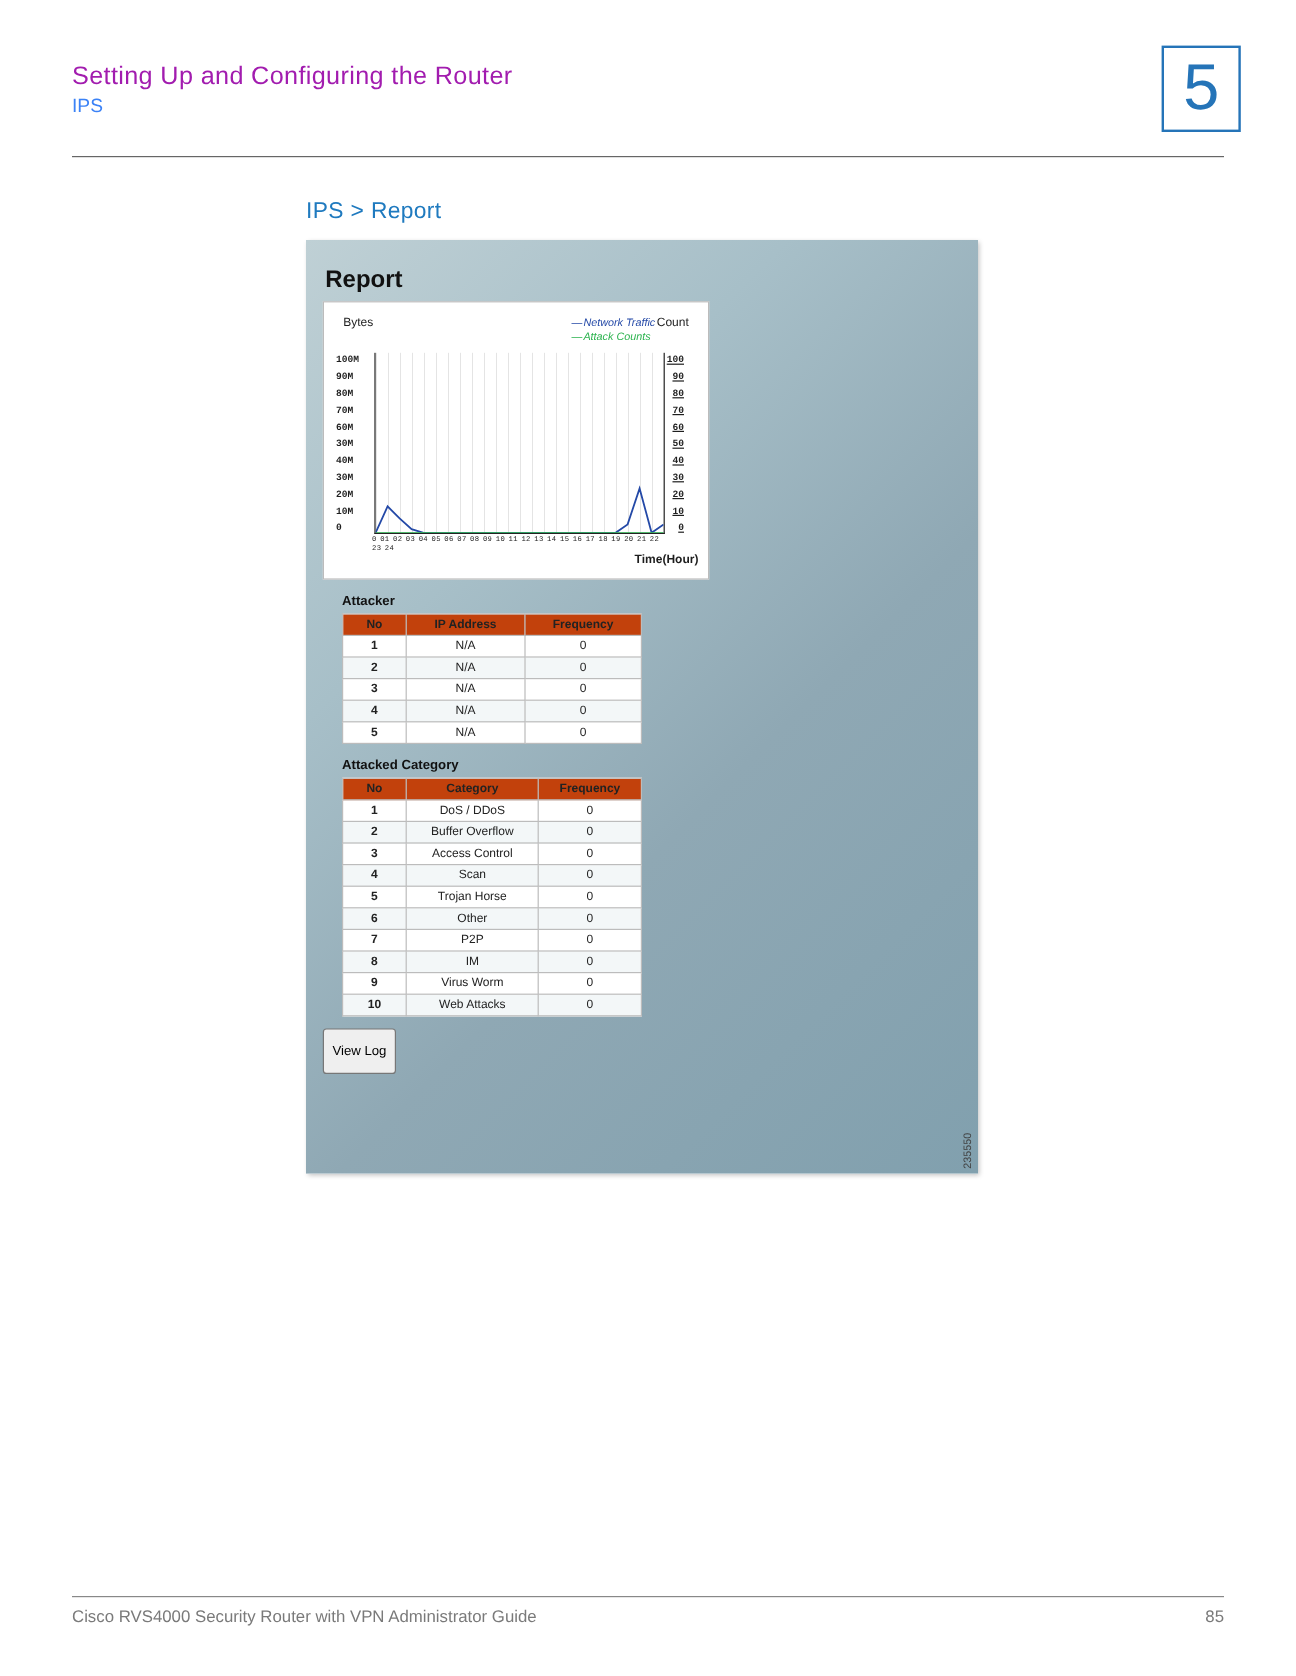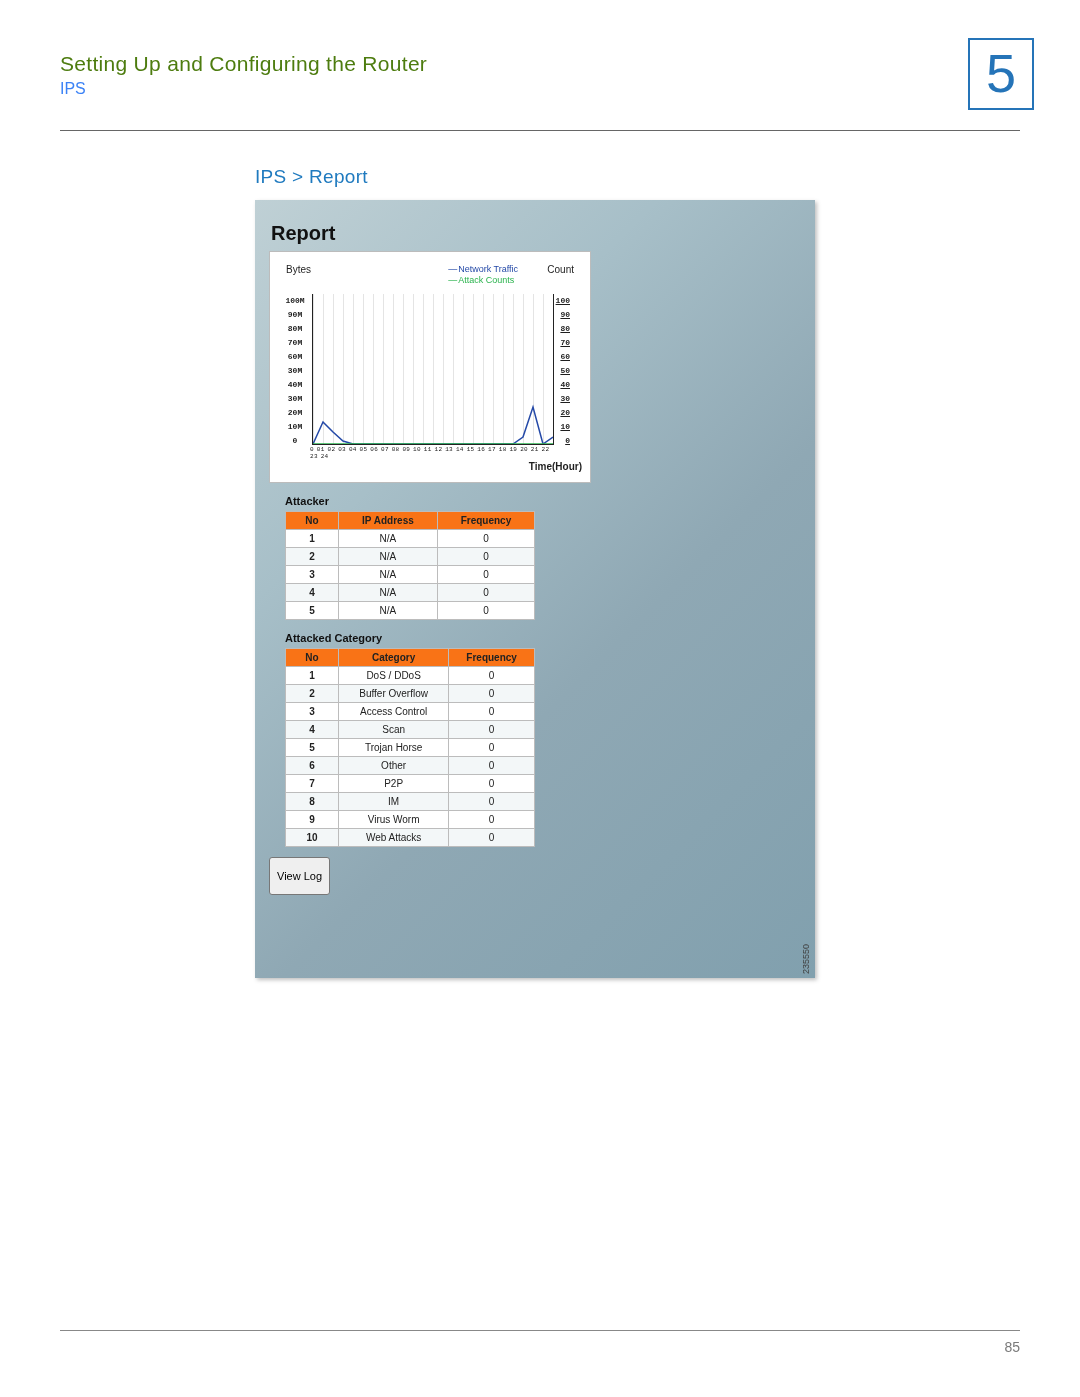--- a/index.html
+++ b/index.html
@@ -14,21 +14,21 @@
 
   
   .page-header {
     position: absolute;
     top: 52px;
     left: 60px;
     right: 60px;
   }
   .chapter-title {
     font-size: 21px;
-    color: #4d7c0f;
+    color: #a21caf;
     margin: 0 0 4px 0;
     letter-spacing: 0.3px;
   }
   .chapter-sub {
     font-size: 16px;
     color: #3b82f6;
     margin: 0;
   }
   .chapter-number {
     position: absolute;
@@ -84,25 +84,26 @@
     margin: 0 14px;
     width: 320px;
     height: 230px;
     position: relative;
     border: 1px solid #bcbcbc;
   }
   .chart-inner { position: absolute; inset: 8px; }
   .legend {
     position: absolute;
     top: 4px;
-    right: 64px;
+    right: 36px;
     font-size: 9px;
     color: #2b4a8b;
     line-height: 11px;
     text-align: left;
+    font-style: italic;
   }
   .legend .l1::before, .legend .l2::before {
     content: "—"; margin-right: 3px; letter-spacing: -2px;
   }
   .legend .l1 { color: #2449a7; }
   .legend .l2 { color: #2bb34e; }
   .axis-label-left {
     position: absolute;
     top: 4px; left: 8px;
     font-size: 10px;
@@ -117,21 +118,21 @@
     bottom: 2px; left: 0; right: 0;
     text-align: right;
     font-size: 10px;
     font-weight: bold;
   }
   .y-ticks-left, .y-ticks-right {
     position: absolute;
     top: 34px;
     font-size: 8px;
     line-height: 14px;
-    text-align: center;
+    text-align: left;
     font-weight: bold;
     font-family: "Courier New", monospace;
   }
   .y-ticks-left { left: 2px; width: 30px; }
   .y-ticks-right { right: 12px; width: 24px; text-align: right; text-decoration: underline; }
   .plot-area {
     position: absolute;
     left: 34px;
     right: 28px;
     top: 34px;
@@ -161,21 +162,21 @@
     background: #fdfdfd;
     font-size: 10px;
   }
   table.data th, table.data td {
     border: 1px solid #bcbcbc;
     padding: 3px 6px;
     text-align: center;
     color: #222;
   }
   table.data th {
-    background: #f97316;
+    background: #c2410c;
     font-weight: bold;
   }
   table.data td.no { font-weight: bold; width: 40px; }
   table.data tr:nth-child(even) td { background: #f3f7f8; }
   table.data tr:nth-child(odd) td  { background: #ffffff; }
 
   .view-log {
     margin: 10px 0 0 14px;
     font-size: 11px;
     padding: 12px 7px;
@@ -376,14 +377,15 @@
       </tbody>
     </table>
   </div>
 
   <button class="view-log">View Log</button>
 
   <div class="figno">235550</div>
 </div>
 
 <div class="page-footer">
+  <span>Cisco RVS4000 Security Router with VPN Administrator Guide</span>
   <span class="pn">85</span>
 </div>
 
 </body></html>

